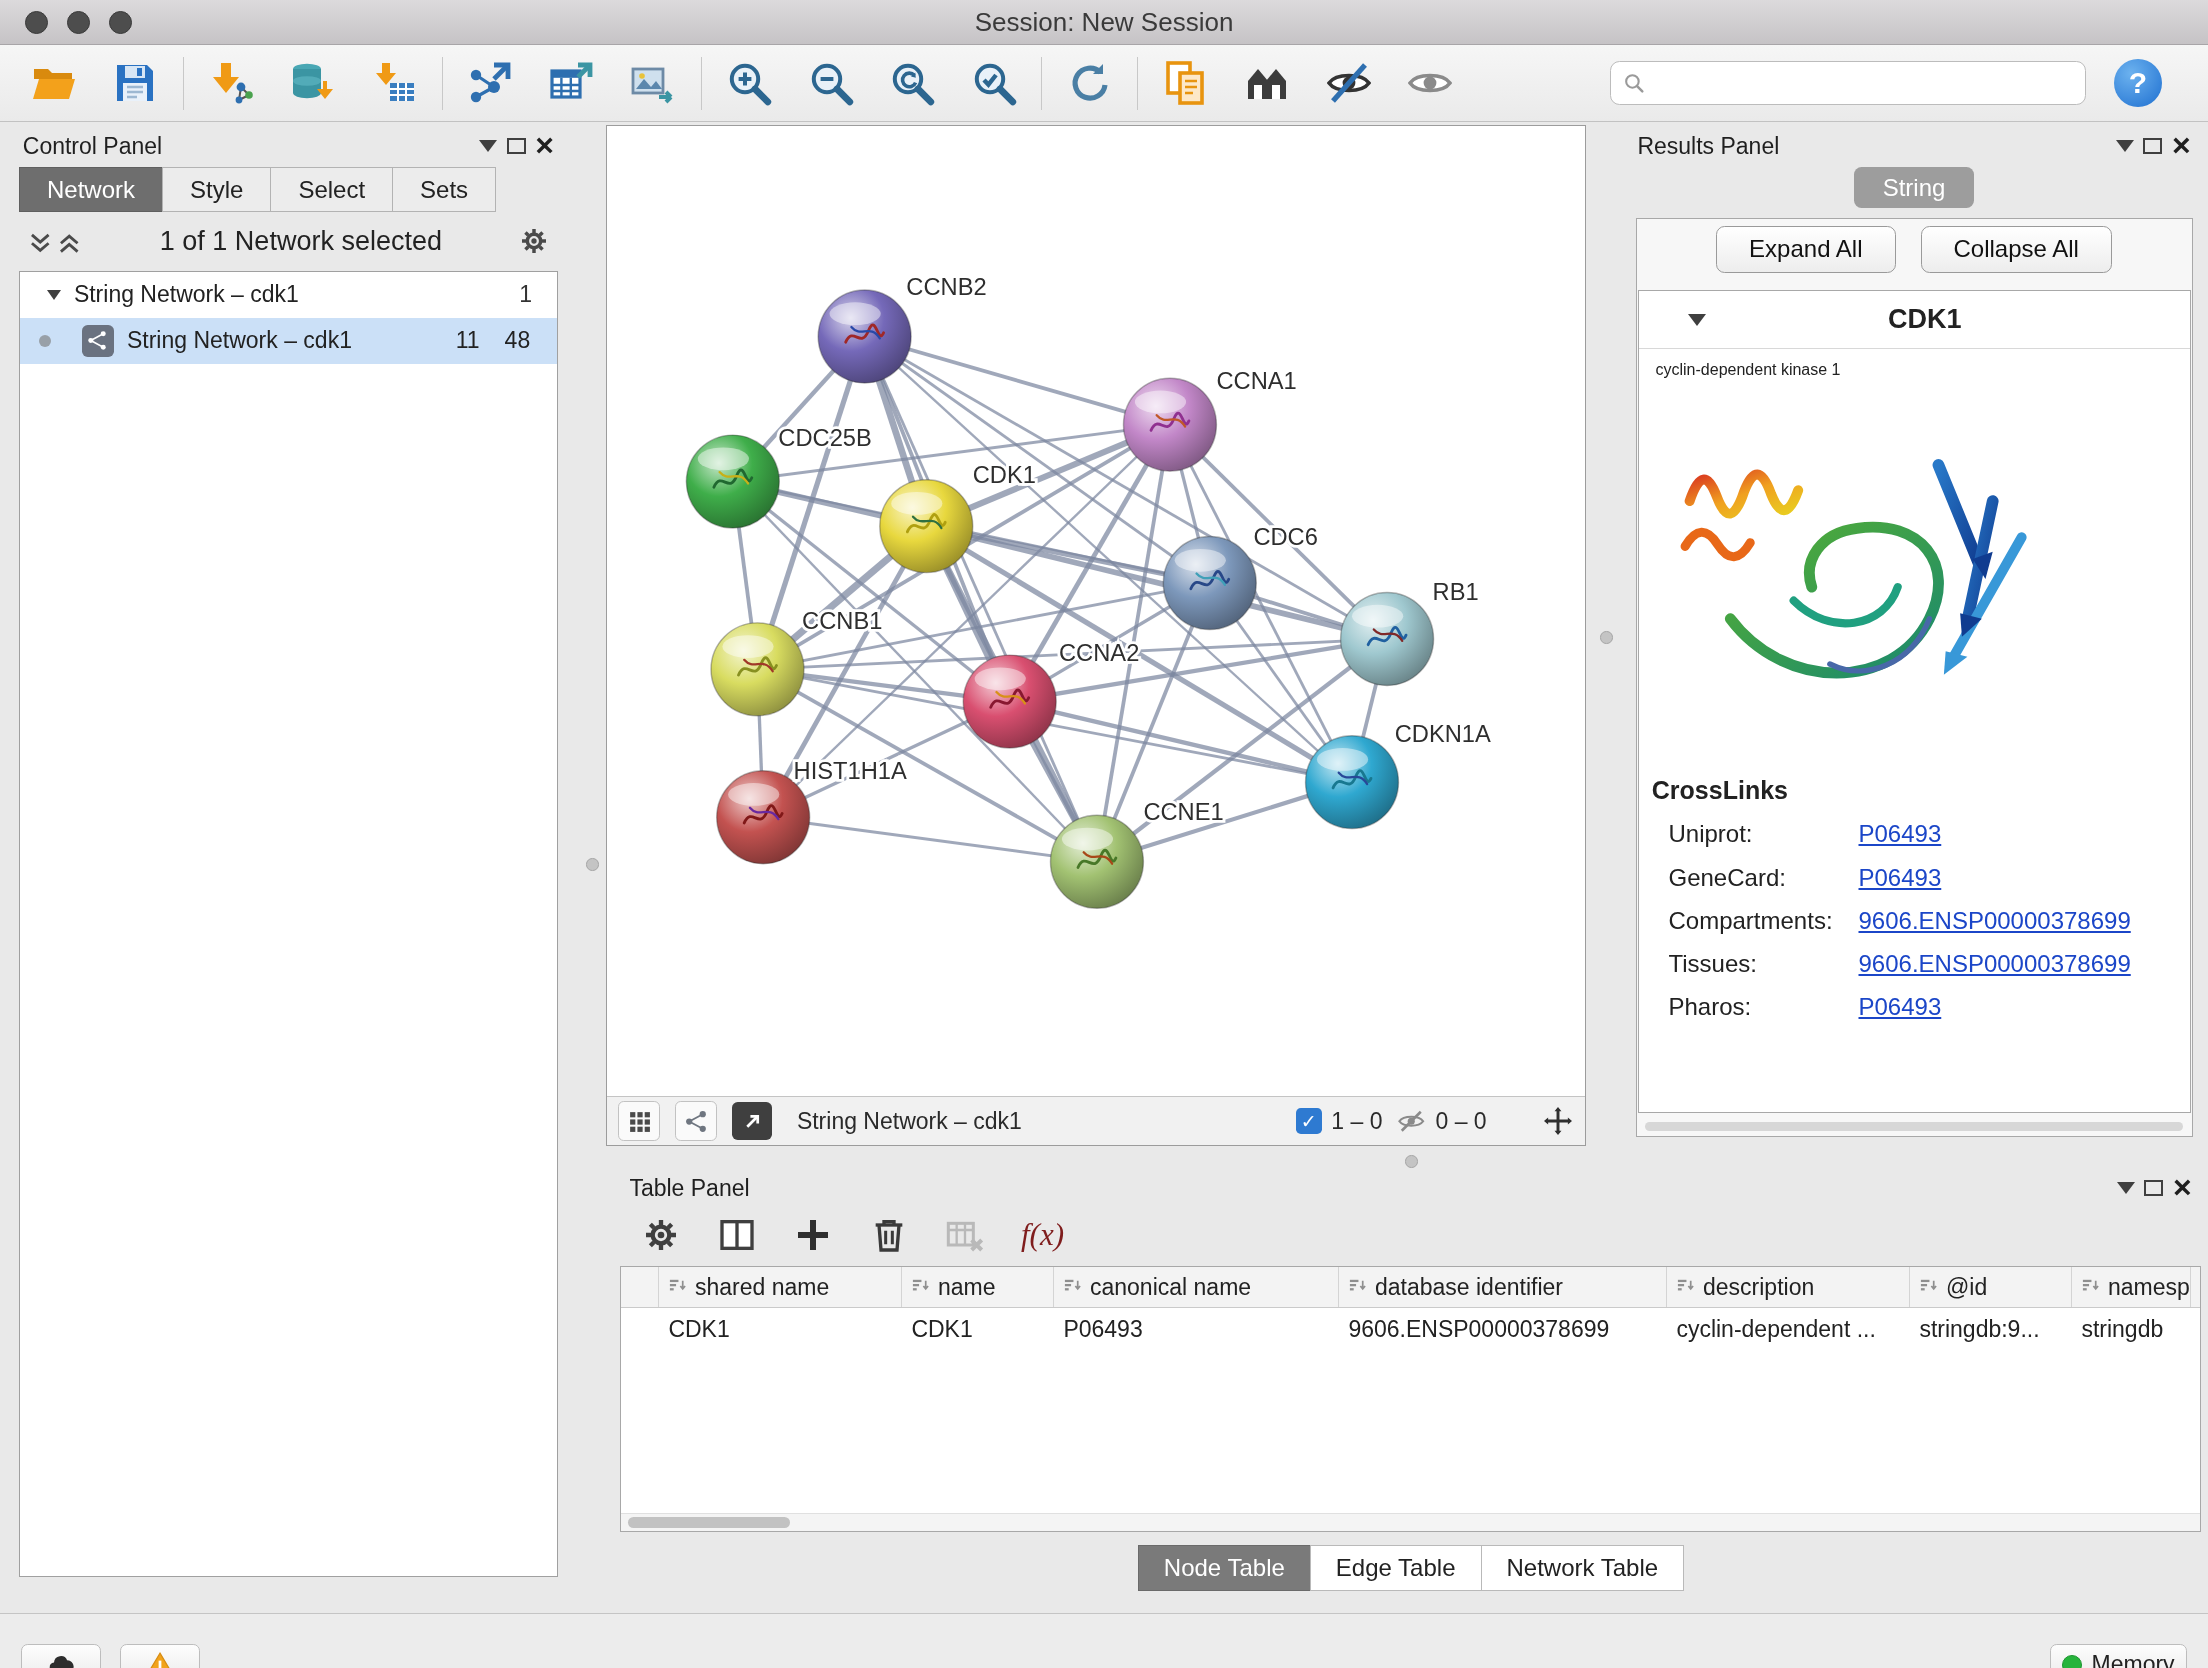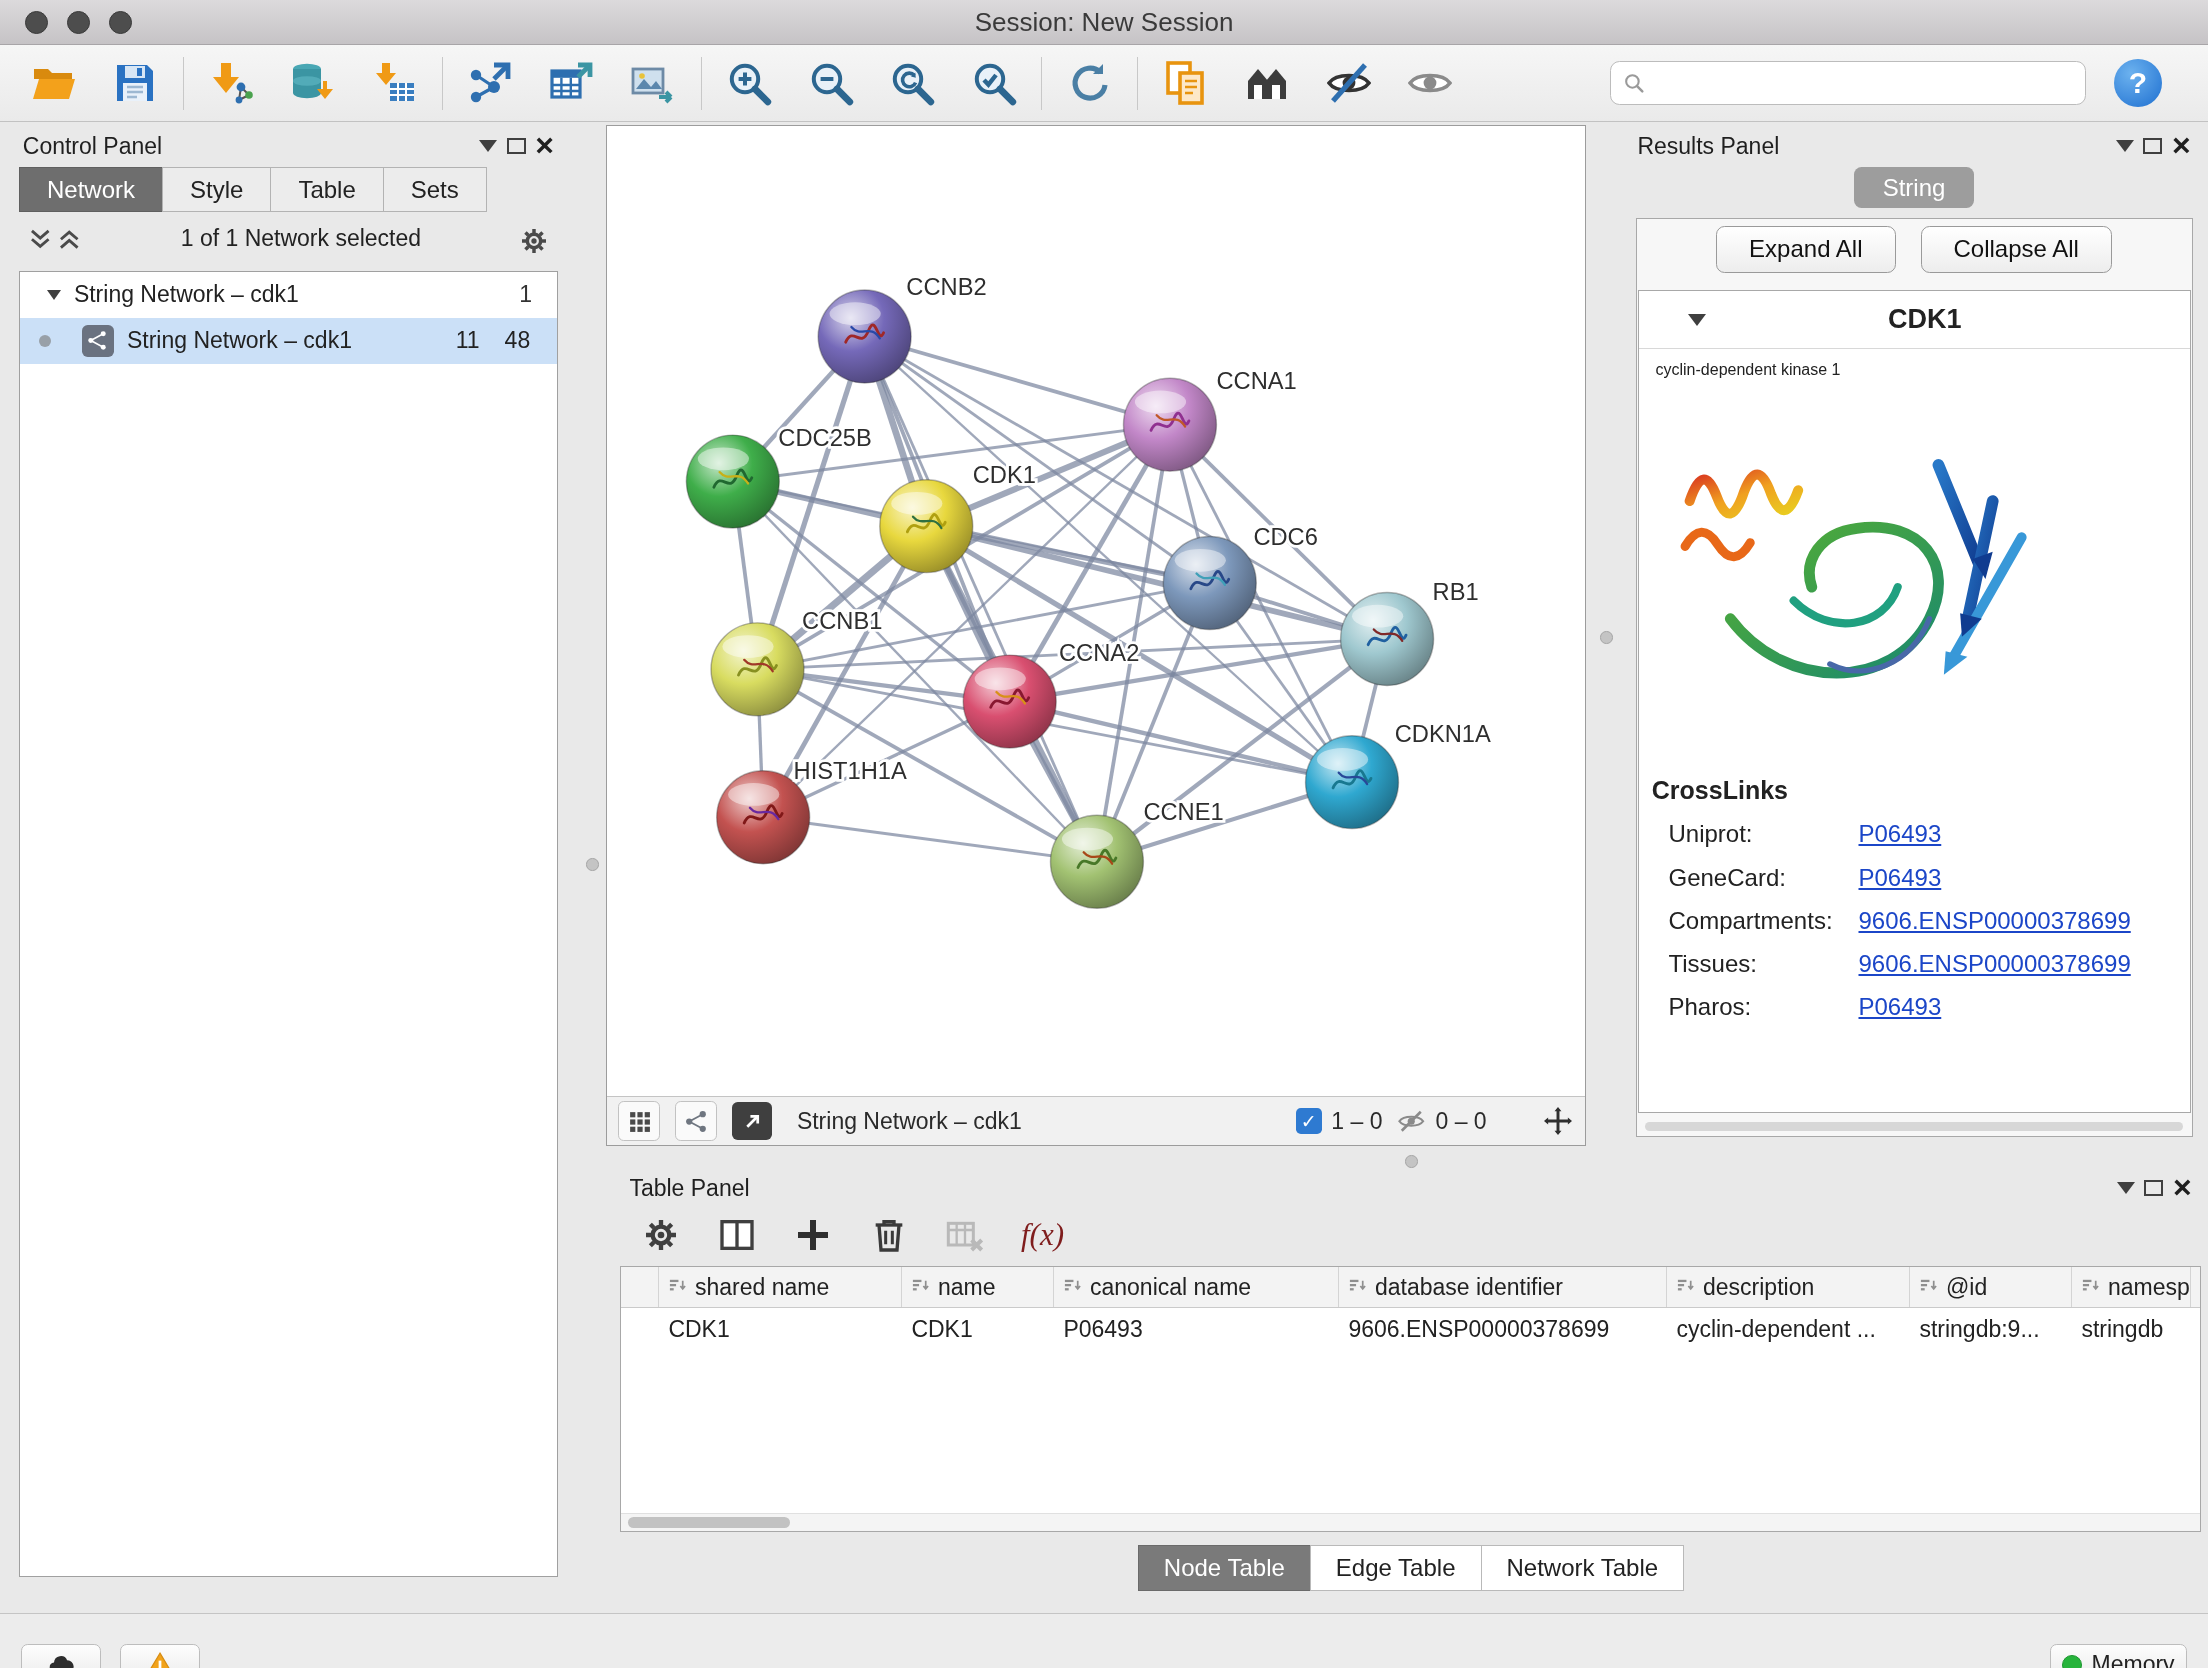--- a/index.html
+++ b/index.html
@@ -35,21 +35,21 @@
   .ph-spacer{flex:1;}
   .tri{width:0;height:0;border-left:9.5px solid transparent;border-right:9.5px solid transparent;border-top:12.4px solid #3f3f3f;}
   .float-ico{width:15px;height:12.4px;border:2.9px solid #3f3f3f;}
   .close-ico{font-size:32px;font-weight:bold;color:#1f1f1f;line-height:0.8;}
 
   
   .control-panel{position:absolute;left:11.4px;top:125px;width:554px;height:1460px;display:flex;flex-direction:column;}
   .cp-tabs{display:flex;padding:0 7.6px;flex:none;}
   .cp-tab{padding:7.6px 27px;border:1px solid #b3b3b3;margin-right:-1px;font-size:24px;background:#ececec;color:#222;}
   .cp-tab.sel{background:#6e6e6e;color:#fff;border-color:#5f5f5f;}
-  .cp-selrow{display:flex;align-items:flex-start;padding:13.3px 15px;font-size:23px;flex:none;}
+  .cp-selrow{display:flex;align-items:flex-end;padding:13.3px 15px;font-size:27px;flex:none;}
   .cp-selrow .txt{flex:1;text-align:center;}
   .tree-box{flex:1;margin:0 7.6px 7.6px;background:#fff;border:1px solid #a0a0a0;overflow:hidden;}
   .tree-row{height:46px;display:flex;align-items:center;font-size:23px;gap:13.3px;padding:0 13.3px;}
   .tree-row.sel{background:#cbe0f7;}
   .tree-count{margin-left:auto;color:#333;padding-right:11.4px;}
   .bullet{width:12.4px;height:12.4px;border-radius:50%;background:#98a0a8;margin:0 17px 0 5.7px;flex:none;}
   .app-ico{width:32px;height:32px;border-radius:5.7px;background:#6a7280;display:flex;align-items:center;justify-content:center;flex:none;}
   .nums{margin-left:auto;display:flex;gap:25px;padding-right:13.3px;}
   .tree-tri{margin-left:13.3px;}
 
@@ -291,21 +291,21 @@
   <div class="panel-head">
     <span>Control Panel</span>
     <span class="ph-spacer"></span>
     <span class="tri"></span>
     <span class="float-ico"></span>
     <span class="close-ico">×</span>
   </div>
   <div class="cp-tabs" id="cp-tabs">
       <div class="cp-tab sel">Network</div>
       <div class="cp-tab">Style</div>
-      <div class="cp-tab">Table</div>
+      <div class="cp-tab">Select</div>
       <div class="cp-tab">Sets</div>
     </div>
   <div class="cp-selrow">
     <svg width="28.5" height="28.5" viewBox="0 0 24 24">
         <path d="M5 5l7 6 7-6M5 12l7 6 7-6" stroke="#4a4a4a" stroke-width="2.4" fill="none"></path>
       </svg>
     <svg width="28.5" height="28.5" viewBox="0 0 24 24">
         <path d="M5 19l7-6 7 6M5 12l7-6 7 6" stroke="#4a4a4a" stroke-width="2.4" fill="none"></path>
       </svg>
     <span class="txt">1 of 1 Network selected</span>

